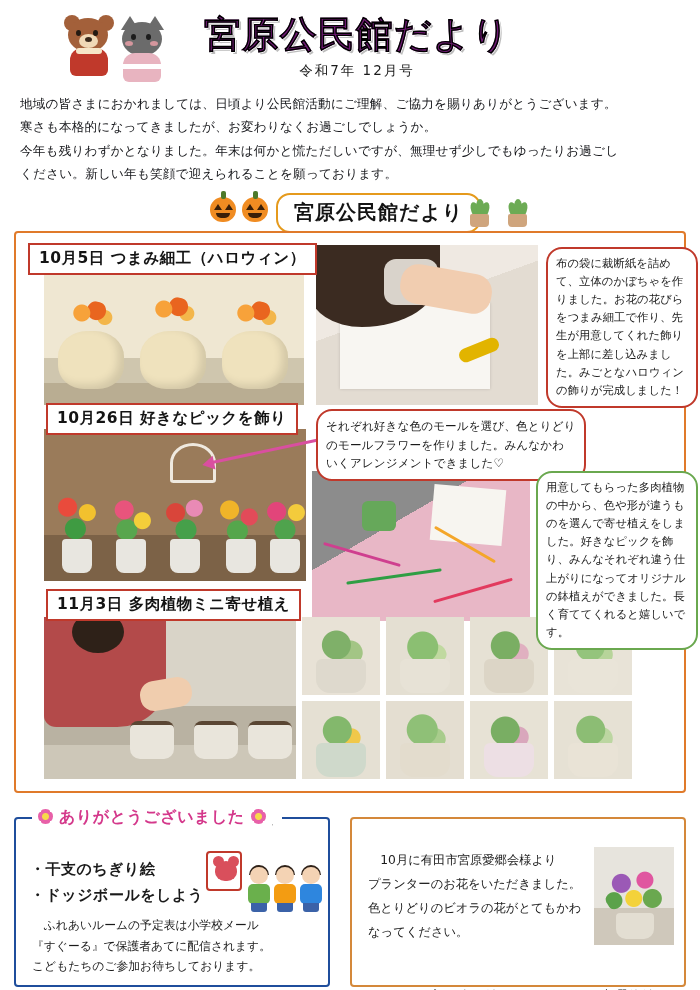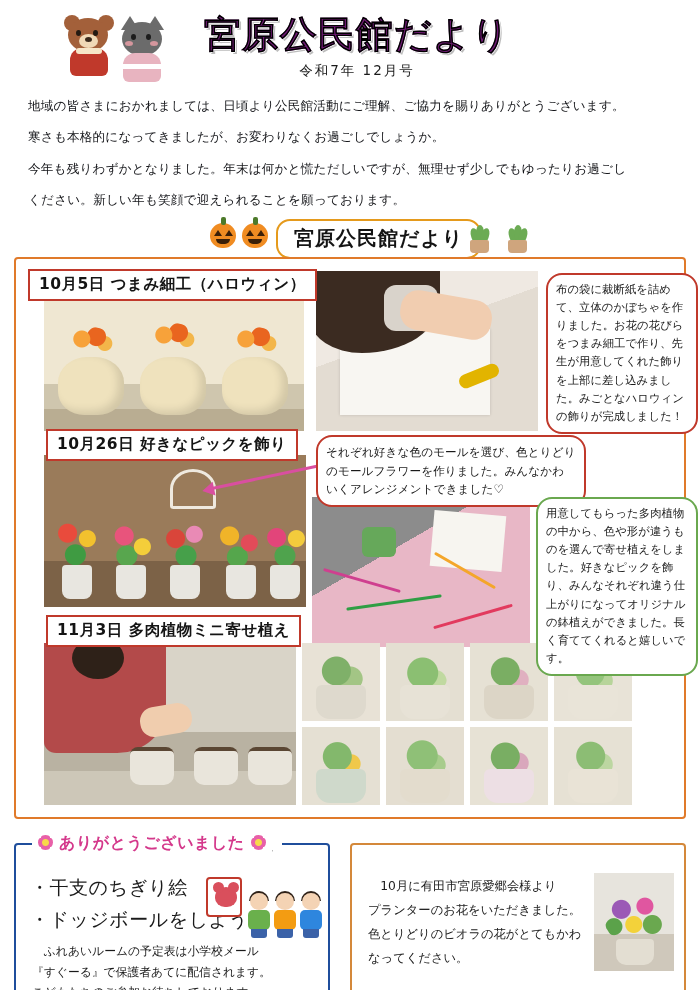--- a/index.html
+++ b/index.html
@@ -138,21 +138,21 @@
 
   
   .greeting {
     margin-top: 6px;
     font-size: 12.6px;
     line-height: 1.85;
     letter-spacing: 0.2px;
     color: #15161a;
     padding: 0 6px;
   }
-  .greeting p { margin: 8px; }
+  .greeting p { margin: 0; }
 
   
   .banner-row {
     position: relative;
     height: 36px;
     margin-top: 8px;
   }
   .pumpkin {
     position: absolute; top: 4px;
     width: 26px; height: 25px;
@@ -504,22 +504,22 @@
     border-radius: 50%;
     background:
       radial-gradient(circle at 50% 50%, #f7d94a 0 3px, transparent 4px),
       radial-gradient(circle at 50% 16%, #e860a8 0 4px, transparent 5px),
       radial-gradient(circle at 84% 50%, #e860a8 0 4px, transparent 5px),
       radial-gradient(circle at 50% 84%, #e860a8 0 4px, transparent 5px),
       radial-gradient(circle at 16% 50%, #e860a8 0 4px, transparent 5px);
     vertical-align: -2px;
   }
   .plan-items {
-    position: absolute; left: 14px; top: 26px;
-    font-size: 19px; font-weight: normal;
+    position: absolute; left: 14px; top: 38px;
+    font-size: 15px; font-weight: bold;
     line-height: 1.7;
     letter-spacing: 0.5px;
   }
   .plan-note {
     position: absolute; left: 16px; top: 96px; right: 10px;
     font-size: 11.8px;
     line-height: 1.75;
   }
   .plan-note div { text-indent: 0; }
 

